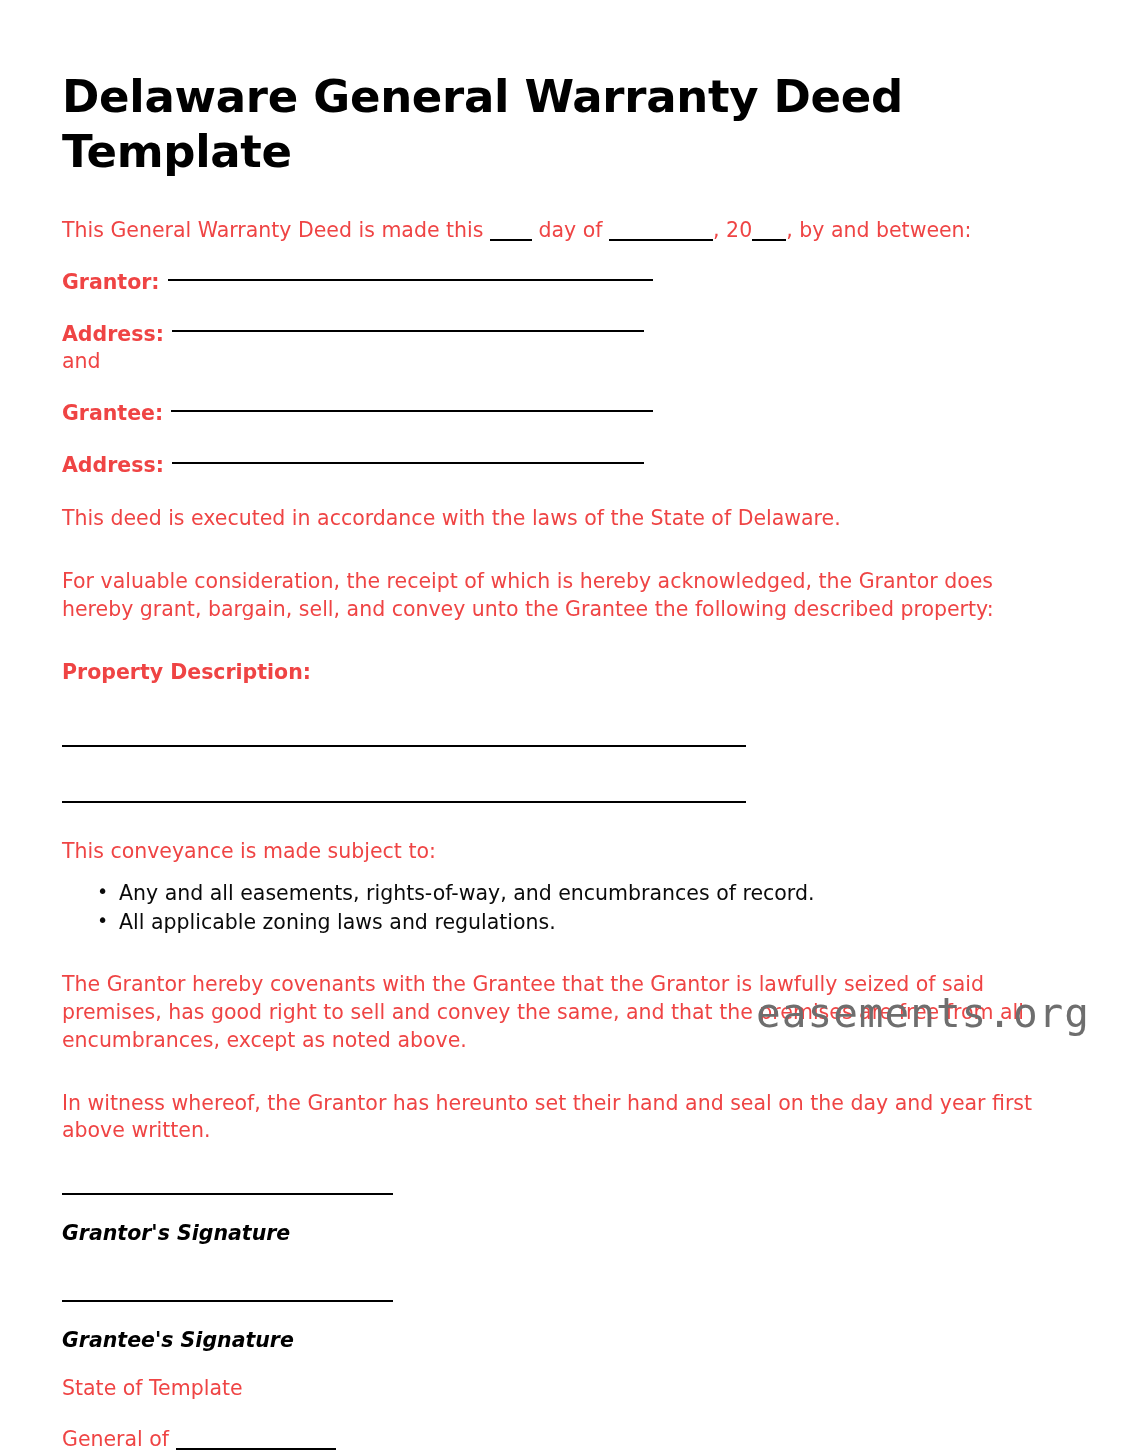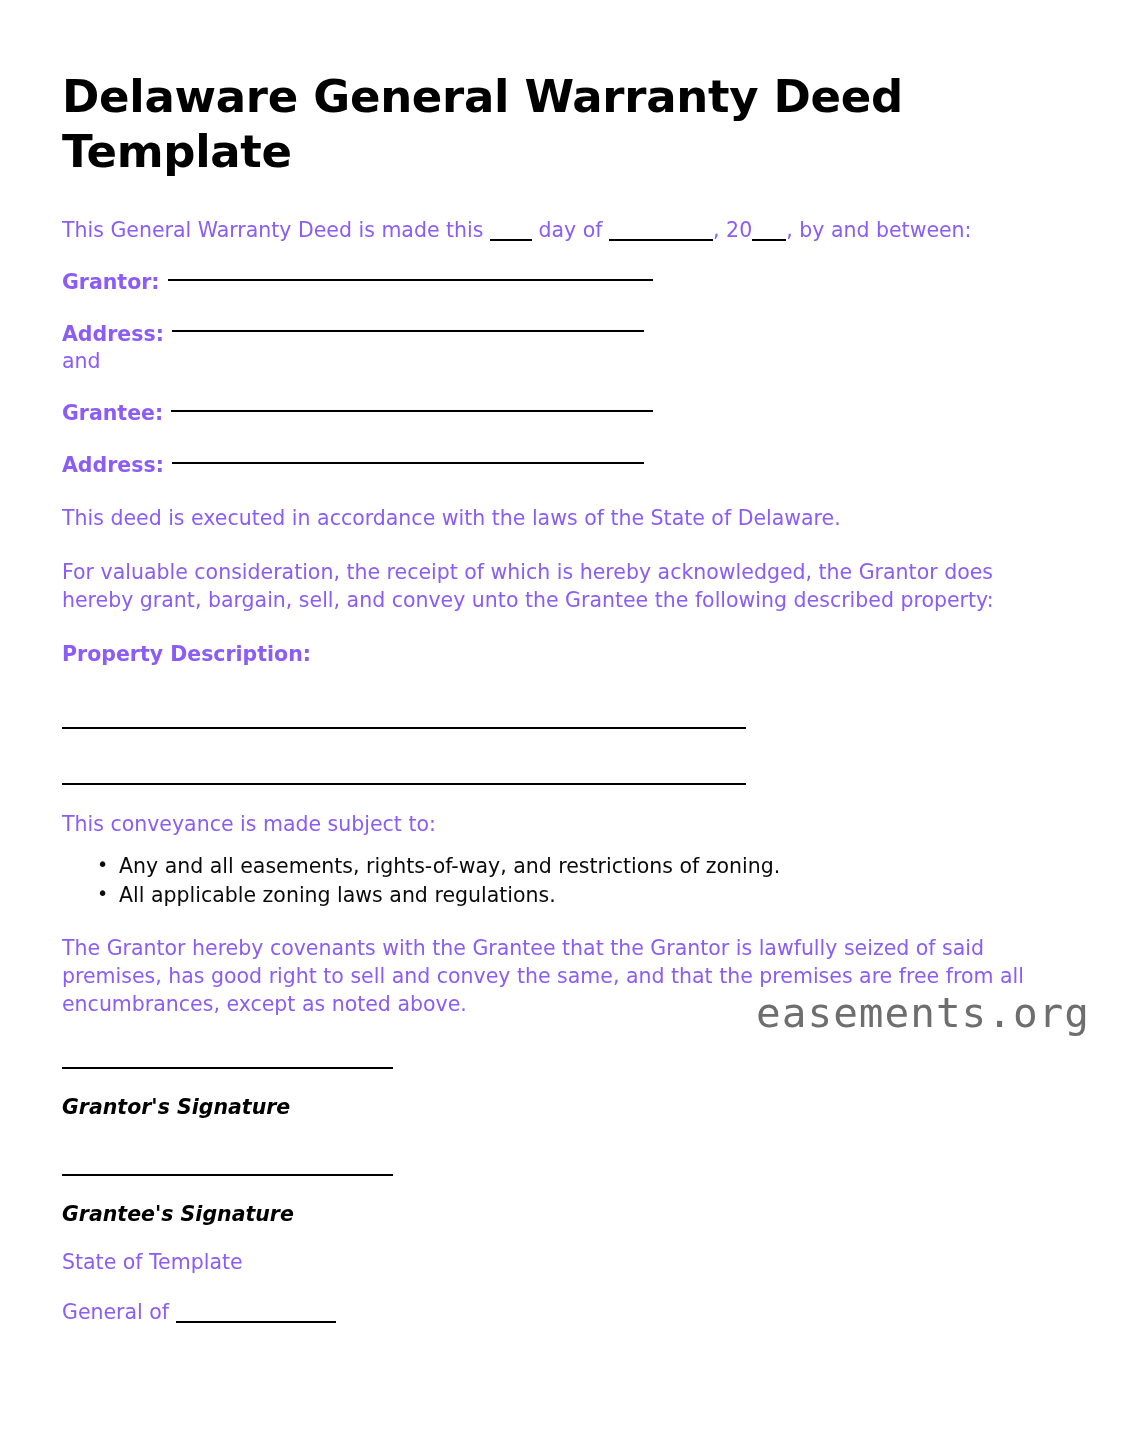--- a/index.html
+++ b/index.html
@@ -36,28 +36,28 @@
     max-width: 900px;
     color: #000;
   }
 
   
   .para {
     font-size: 20.5px;
     line-height: 1.36;
     margin: 0;
     padding: 0;
-    color: #8b5cf6;
+    color: #ef4444;
     max-width: 1000px;
   }
   .sp-intro   { margin-top: 37px; }
   .sp-field   { margin-top: 24px; }
   .sp-and     { }
   .sp-norm    { margin-top: 25px; }
-  .sp-para    { margin-top: 26px; }
+  .sp-para    { margin-top: 35px; }
   .sp-tight   { margin-top: 23px; }
 
   .field-label {
     font-weight: bold;
   }
 
   
   .ul-inline {
     display: inline-block;
     border-bottom: 2.5px solid #000;
@@ -182,26 +182,27 @@
   <p class="para sp-para">For valuable consideration, the receipt of which is hereby acknowledged, the Grantor does hereby grant, bargain, sell, and convey unto the Grantee the following described property:</p>
 
   <p class="para sp-para field-label">Property Description:</p>
 
   <div class="blank-rule rule-prop sp-prop1"></div>
   <div class="blank-rule rule-prop sp-prop2"></div>
 
   <p class="para sp-para">This conveyance is made subject to:</p>
 
   <ul class="bullets">
-    <li>Any and all easements, rights-of-way, and restrictions of zoning.</li>
+    <li>Any and all easements, rights-of-way, and encumbrances of record.</li>
     <li>All applicable zoning laws and regulations.</li>
   </ul>
 
   <p class="para sp-para">The Grantor hereby covenants with the Grantee that the Grantor is lawfully seized of said premises, has good right to sell and convey the same, and that the premises are free from all encumbrances, except as noted above.</p>
 
+  <p class="para sp-para">In witness whereof, the Grantor has hereunto set their hand and seal on the day and year first above written.</p>
 
   <div class="blank-rule rule-sig sp-sig1"></div>
   <p class="sig-caption">Grantor's Signature</p>
 
   <div class="blank-rule rule-sig sp-sig2"></div>
   <p class="sig-caption">Grantee's Signature</p>
 
   <p class="para sp-tight">State of Template</p>
 
   <p class="para sp-tight">

